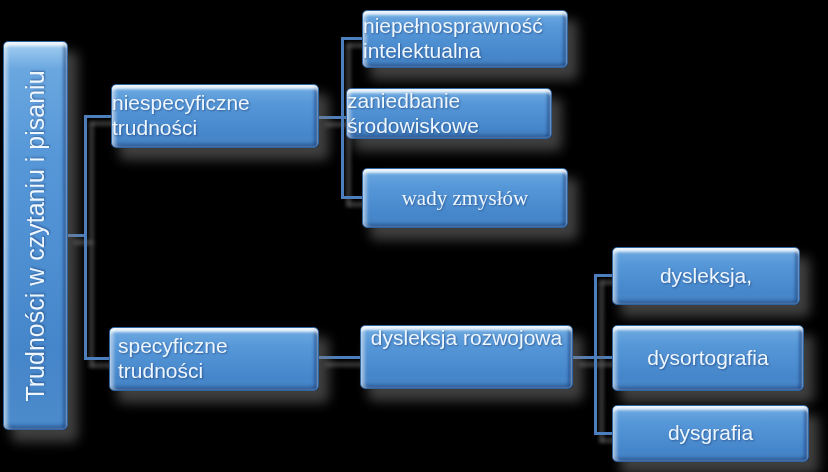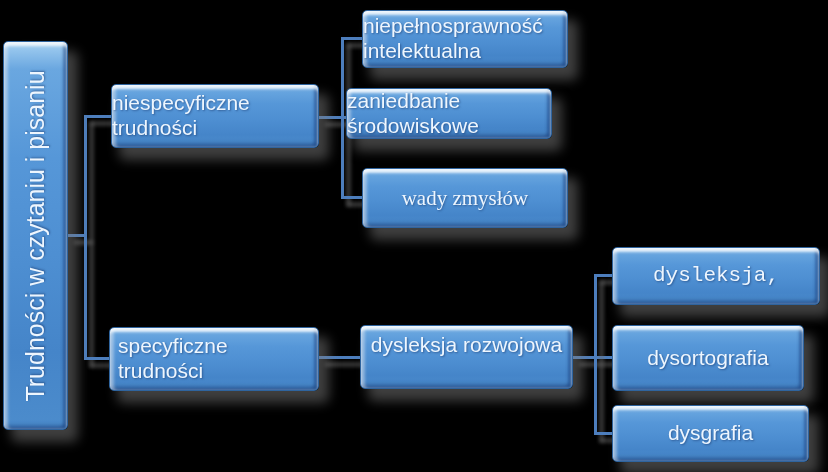--- a/index.html
+++ b/index.html
@@ -30,36 +30,36 @@
       inset -4px -2px 3px rgba(18,52,110,0.45),
       inset 0 -4px 4px rgba(18,52,110,0.35);
     display:flex;
     align-items:center;
     justify-content:center;
     color:#eef6fe;
     font-size:21px;
     line-height:1.18;
     text-shadow:1px 1px 2px rgba(25,55,105,0.55);
   }
-  .node.top-text{align-items:flex-start;padding-top:7px;}
+  .node.top-text{align-items:flex-start;}
   
   #node-root{left:3px;top:41px;width:65px;height:389px;}
   #node-root .rot{
     position:absolute;top:50%;left:50%;
     transform:translate(-50%,-50%) rotate(-90deg);
     white-space:nowrap;
     font-size:25px;
   }
   #node-nonspecific{left:111px;top:84px;width:208px;height:64px;}
   #node-specific{left:109px;top:327px;width:210px;height:64px;padding-left:8px;}
   #node-intellectual{left:362px;top:10px;width:206px;height:58px;}
   #node-environmental{left:346px;top:88px;width:206px;height:51px;}
   #node-sensory{left:362px;top:168px;width:206px;height:60px;font-family:Liberation Serif, serif;}
   #node-developmental{left:360px;top:325px;width:213px;height:64px;}
-  #node-dyslexia{left:612px;top:247px;width:208px;height:58px;font-family:Liberation Mono, monospace;}
+  #node-dyslexia{left:612px;top:247px;width:188px;height:58px;}
   #node-dysorthography{left:612px;top:325px;width:192px;height:66px;}
   #node-dysgraphia{left:612px;top:405px;width:197px;height:57px;}
 
   
   .hline,.vline{
     position:absolute;
     background:#4d7ebd;
     box-shadow:6px 7px 4px rgba(112,112,112,0.78);
     z-index:0;
   }

